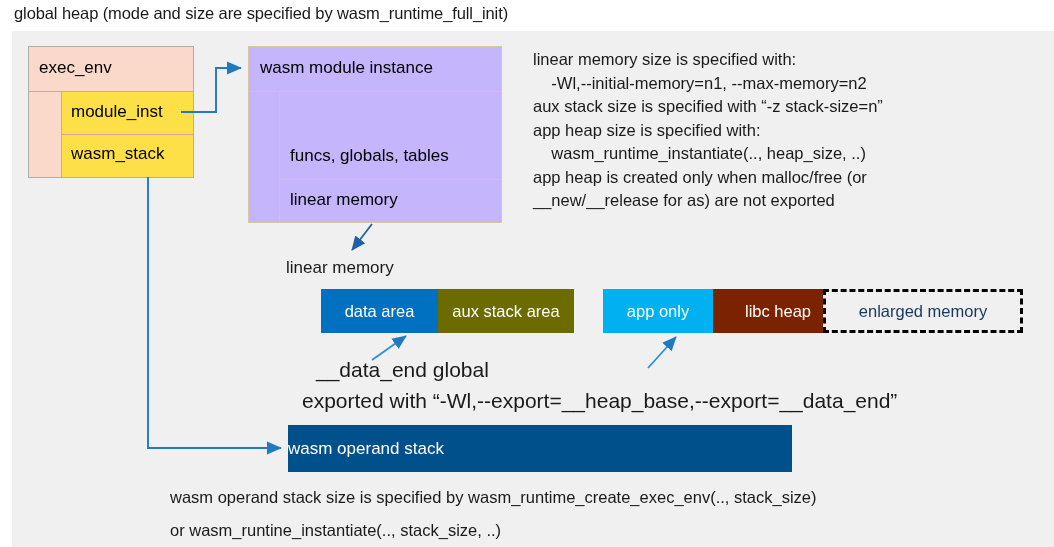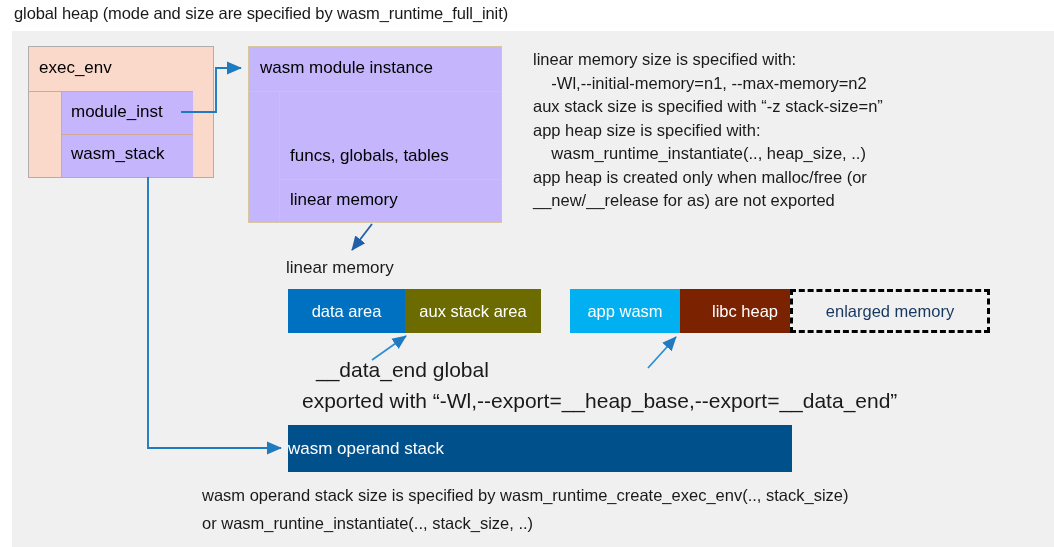--- a/index.html
+++ b/index.html
@@ -37,21 +37,21 @@
     top: 31px;
     width: 1042px;
     height: 516px;
     background: #f0f0f0;
   }
 
   
   #exec-env {
     left: 28px;
     top: 46px;
-    width: 186px;
+    width: 166px;
     height: 132px;
     border: 1px solid #aeaeae;
     box-sizing: border-box;
     background: #fbd9ca;
   }
   #exec-env-header {
     left: 0px; top: 0px;
     width: 164px;
     height: 45px;
     background: #fbd9ca;
@@ -68,21 +68,21 @@
   .ee-indent {
     left: 0px;
     width: 33px;
     background: #fbd9ca;
     border-right: 1px solid #cfa999;
     box-sizing: border-box;
   }
   .ee-row {
     left: 33px;
     width: 131px;
-    background: #c4b5fd;
+    background: #fde047;
     box-sizing: border-box;
   }
   .ee-row span {
     position: absolute;
     left: 9px;
     font-size: 17px;
     color: #000;
     white-space: nowrap;
   }
   #ee-row-mi { top: 45px; height: 43px; border-bottom: 1px solid #cfa999; }
@@ -195,24 +195,24 @@
     display: flex;
     align-items: center;
     justify-content: flex-start;
     color: #ffffff;
     font-size: 17px;
     white-space: nowrap;
   }
 
   
   #bottom-text {
-    left: 202px;
+    left: 170px;
     top: 481px;
     font-size: 16.5px;
-    line-height: 28px;
+    line-height: 33px;
     color: #1a1a1a;
     white-space: pre;
   }
 
   
   #connectors {
     left: 0; top: 0;
     width: 1054px; height: 547px;
     pointer-events: none;
   }
@@ -255,29 +255,29 @@
   <div class="abs" id="desc">linear memory size is specified with:
     -Wl,--initial-memory=n1, --max-memory=n2
 aux stack size is specified with “-z stack-size=n”
 app heap size is specified with:
     wasm_runtime_instantiate(.., heap_size, ..)
 app heap is created only when malloc/free (or
 __new/__release for as) are not exported</div>
 
   <div class="abs" id="lm-label">linear memory</div>
 
-  <div class="abs" id="mem-bar" style="width: 702px;">
+  <div class="abs" id="mem-bar" style="width: 702px; margin-left: 33px;">
       <div class="seg" style="left: 0px; width: 117px; background: rgb(0, 112, 192); color: rgb(255, 255, 255);">
         <span>data area</span>
       </div>
       <div class="seg" style="left: 117px; width: 136px; background: rgb(107, 107, 0); color: rgb(255, 255, 255);">
         <span>aux stack area</span>
       </div>
       <div class="seg" style="left: 282px; width: 110px; background: rgb(0, 176, 240); color: rgb(255, 255, 255);">
-        <span>app wasm</span>
+        <span>app only</span>
       </div>
       <div class="seg" style="left: 392px; width: 130px; background: rgb(123, 34, 0); color: rgb(255, 255, 255);">
         <span>libc heap</span>
       </div>
       <div class="seg" id="seg-enlarged" style="left: 502px; width: 200px; background: rgb(240, 240, 240); color: rgb(23, 55, 94);">
         <span>enlarged memory</span>
       </div>
     </div>
 
   <div class="abs annot" id="annot-data-end">__data_end global</div>

